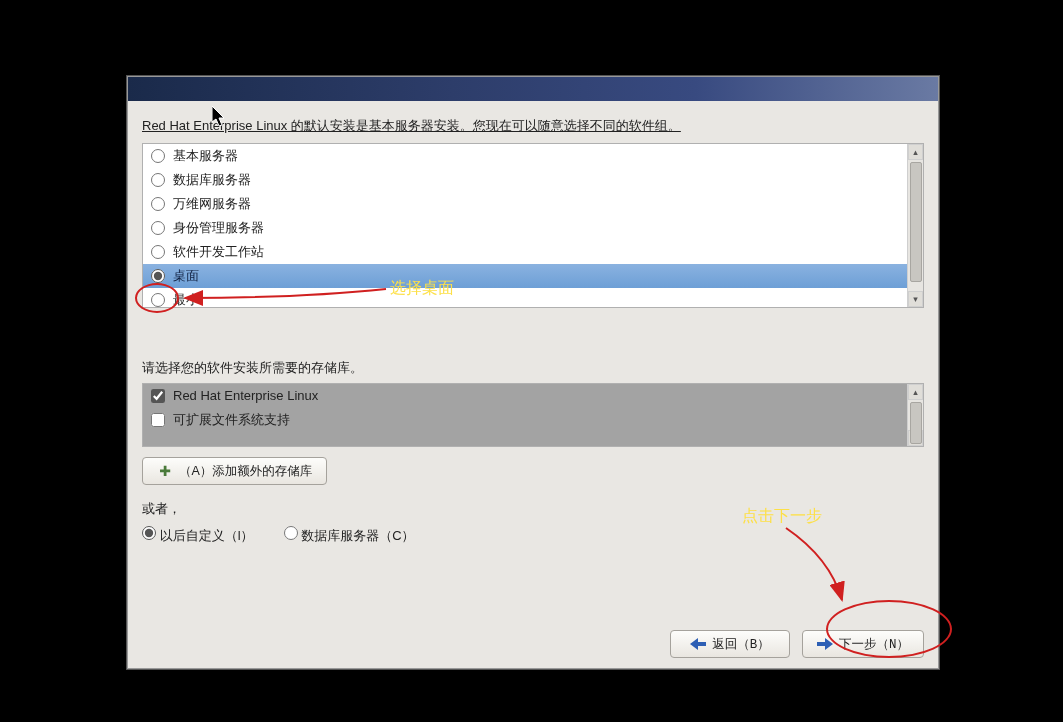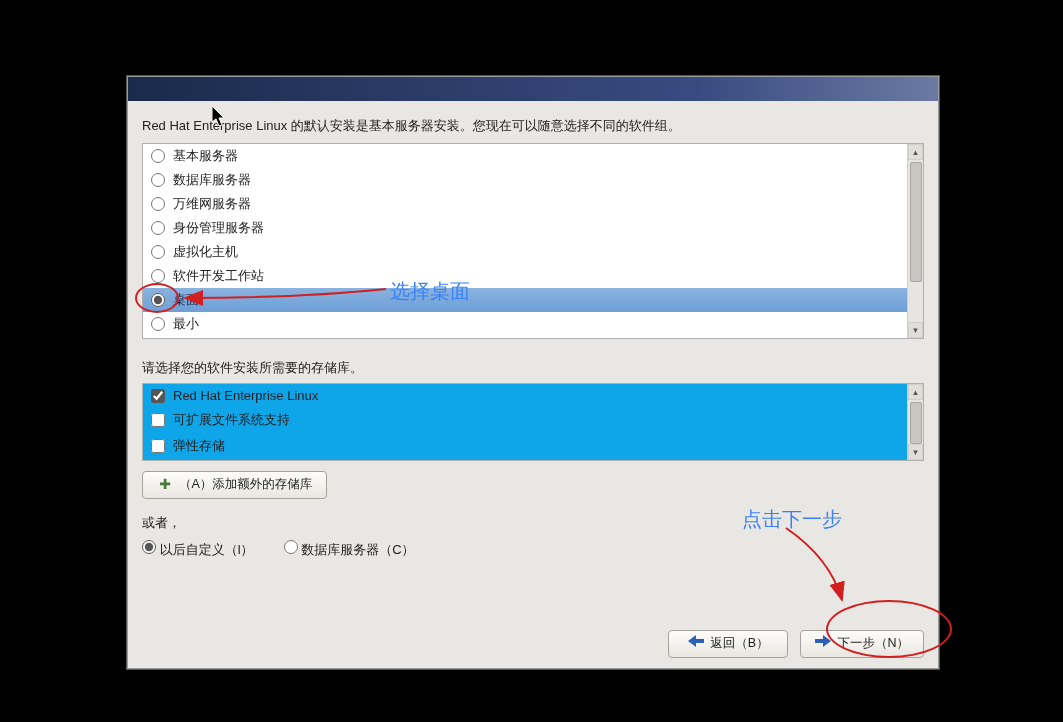--- a/index.html
+++ b/index.html
@@ -14,27 +14,27 @@
     box-shadow: 0 0 0 1px #555;
   }
 
   .titlebar {
     height: 24px;
     background: linear-gradient(to right, #1a2a4a, #2d3d6a 40%, #384a80 70%, #6a7aa3);
   }
 
   .content { padding: 6px 14px 10px 14px; position: relative; height: calc(100% - 24px); }
 
-  .heading { margin: 10px 0 8px 0; font-size: 13px; }
+  .heading { margin: 10px 0 8px 0; font-size: 13px; text-decoration: underline; }
 
   .listbox-wrap { position: relative; height: 196px; }
   .listbox {
     border: 1px solid #b0b0b0;
     background: #fff;
-    height: 196px;
+    height: 165px;
     overflow: hidden;
     position: relative;
   }
   .listbox-inner { width: calc(100% - 16px); }
   .scroll {
     position: absolute; right: 0; top: 0; bottom: 0; width: 16px;
     background: #e7e5e1; border-left: 1px solid #cfcfcf;
     display: flex; flex-direction: column; justify-content: space-between;
   }
   .scroll .arrow {
@@ -53,52 +53,52 @@
   .row.selected {
     background: linear-gradient(to bottom, #8ab2e0, #6d9fd6);
     color: #102040;
   }
   input[type=radio], input[type=checkbox] {
     width: 14px; height: 14px; accent-color: #555;
   }
 
   .sublabel { margin: 20px 0 6px 0; }
 
-  .repo-box { border: 1px solid #b0b0b0; background: #0ea5e9; height: 78px; position: relative; }
+  .repo-box { border: 1px solid #b0b0b0; background: #a3a3a3; height: 64px; position: relative; }
   .repo-row { display: flex; align-items: center; gap: 8px; padding: 4px 8px; }
 
   .btnrow { display: flex; gap: 12px; margin-top: 10px; }
   .btn {
-    display: inline-flex; justify-content: center; gap: 6px;
+    display: inline-flex; align-items: center; justify-content: center; gap: 6px;
     border: 1px solid #a5a29c; border-radius: 4px;
     background: linear-gradient(to bottom, #fdfdfb, #e9e6e0);
     padding: 4px 14px; height: 28px; font-size: 12.5px; color: #222;
     cursor: pointer;
   }
   .btn.wide { min-width: 180px; }
   .btn.mid { min-width: 148px; }
   .btn .ic { width: 16px; height: 16px; display: inline-flex; align-items: center; justify-content: center; }
 
   .or { margin-top: 15px; }
 
   .customize { margin-top: 8px; display: flex; gap: 30px; align-items: flex-end; }
 
   .footer {
     position: absolute; left: 14px; right: 14px; bottom: 10px;
     display: flex; justify-content: flex-end; gap: 12px;
   }
-  .footer .btn { min-width: 120px; }
+  .footer .btn { min-width: 120px; font-family: Liberation Mono, monospace; }
 
   .icon-plus::before { content: "✚"; color: #4a7a3a; font-size: 14px; }
   .icon-edit::before { content: "✎"; color: #b9852a; font-size: 14px; }
   .icon-back { color: #2d5fb4; font-size: 15px; }
   .icon-next { color: #2d5fb4; font-size: 15px; }
 
   
-  .anno { position: absolute; z-index: 50; color: #3b82f6; font-size: 20px; pointer-events: none; }
+  .anno { position: absolute; z-index: 50; color: #fde047; font-size: 16px; pointer-events: none; }
   .anno-label1 { left: 390px; top: 278px; }
   .anno-label2 { left: 742px; top: 506px; }
   .ellipse {
     position: absolute; border: 2px solid #d02020; border-radius: 50%;
     z-index: 60; pointer-events: none;
   }
   .ell1 { left: 135px; top: 283px; width: 44px; height: 30px; }
   .ell2 { left: 826px; top: 600px; width: 126px; height: 58px; }
 
   .cursor {
@@ -129,24 +129,20 @@
             <input type="radio" name="sg" style="">
             <span>数据库服务器</span>
           </label>
           <label class="row">
             <input type="radio" name="sg" style="">
             <span>万维网服务器</span>
           </label>
           <label class="row">
             <input type="radio" name="sg" style="">
             <span>身份管理服务器</span>
-          </label>
-          <label class="row">
-            <input type="radio" name="sg" style="">
-            <span>虚拟化主机</span>
           </label>
           <label class="row">
             <input type="radio" name="sg" style="">
             <span>软件开发工作站</span>
           </label>
           <label class="row selected">
             <input type="radio" name="sg" checked="" style="">
             <span>桌面</span>
           </label>
           <label class="row">
@@ -166,24 +162,20 @@
 
     <div class="repo-box">
       <div class="listbox-inner">
         <label class="repo-row">
           <input type="checkbox" checked="" style="">
           <span>Red Hat Enterprise Linux</span>
         </label>
         <label class="repo-row">
           <input type="checkbox" style="">
           <span>可扩展文件系统支持</span>
-        </label>
-        <label class="repo-row">
-          <input type="checkbox" style="">
-          <span>弹性存储</span>
         </label>
       </div>
       <div class="scroll">
         <div class="arrow">▴</div>
         <div class="thumb" style="top:18px; height:42px;"></div>
         <div class="arrow">▾</div>
       </div>
     </div>
 
     <div class="btnrow">

